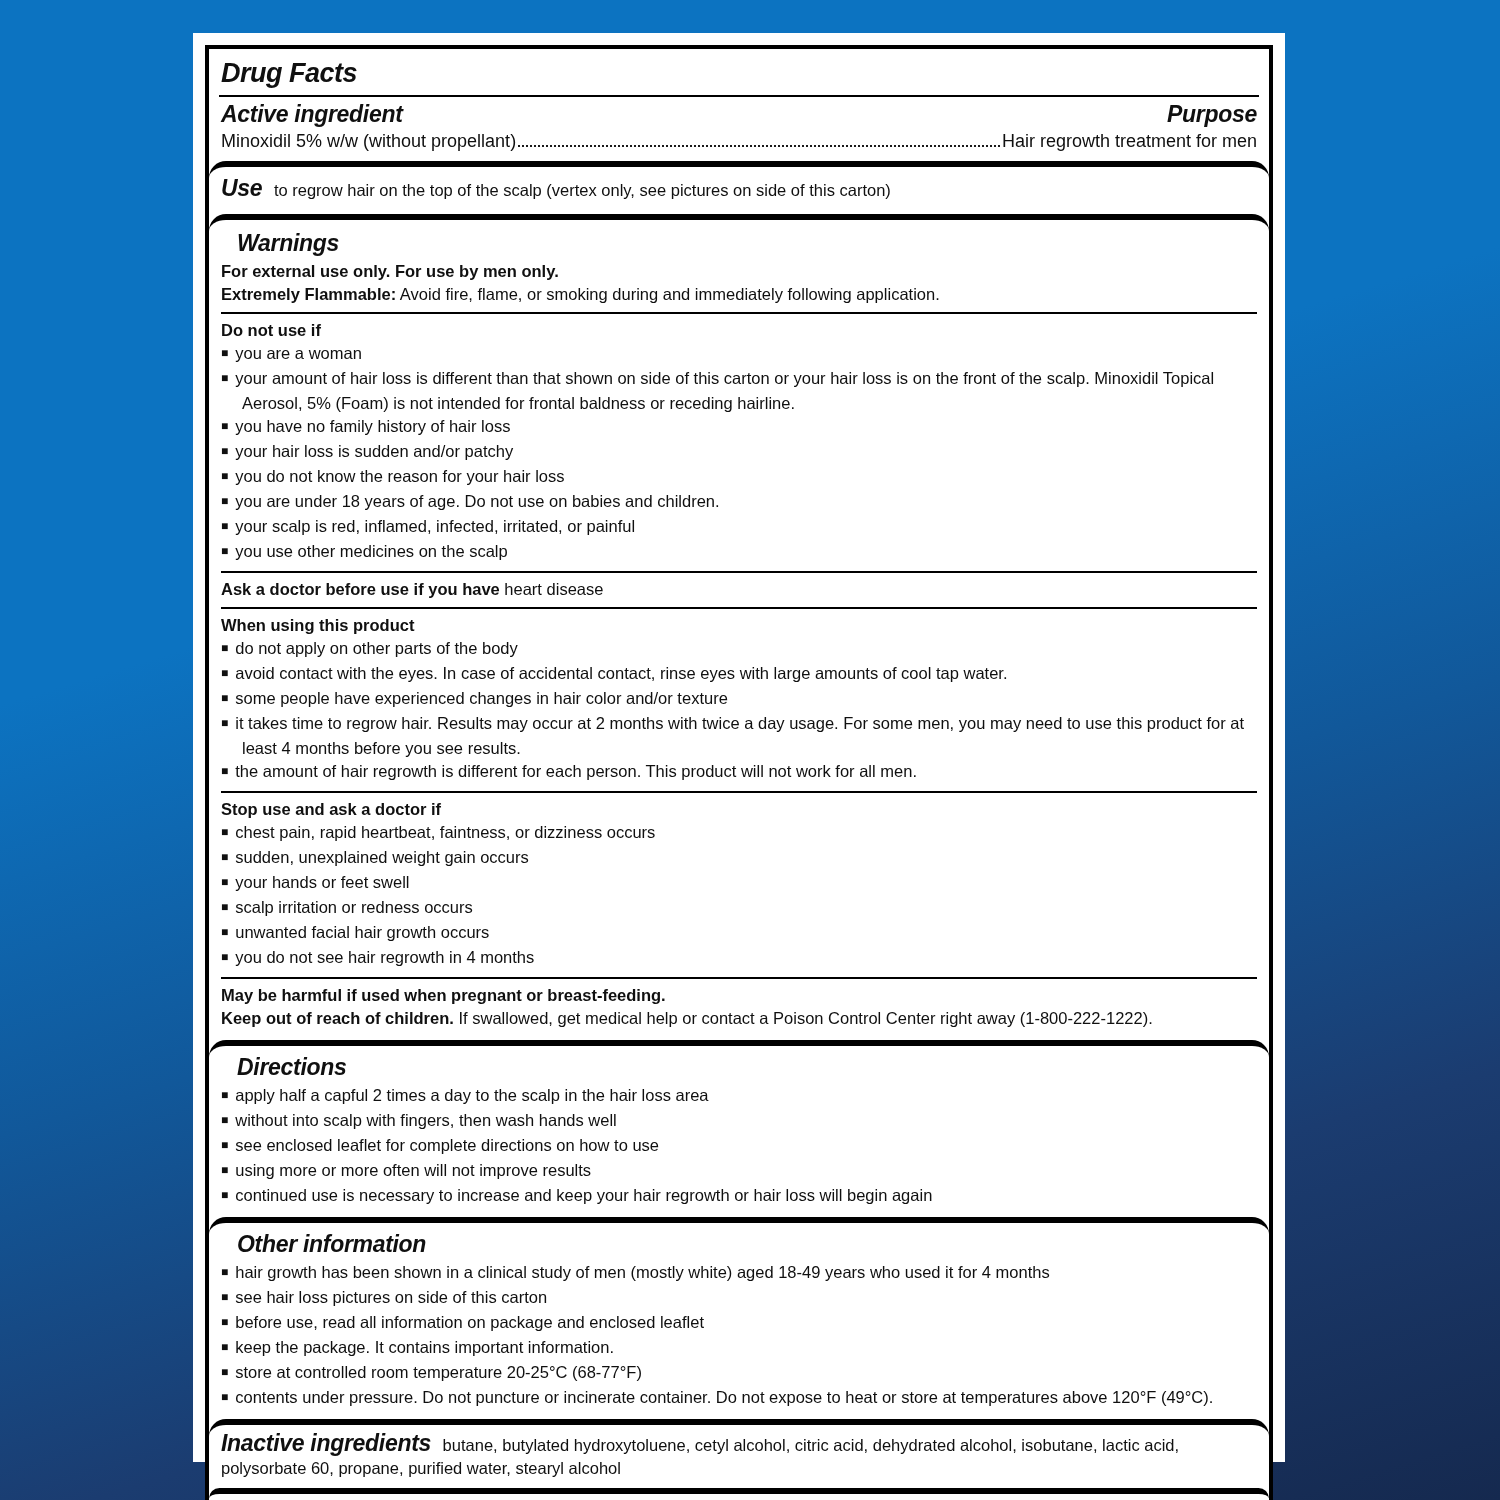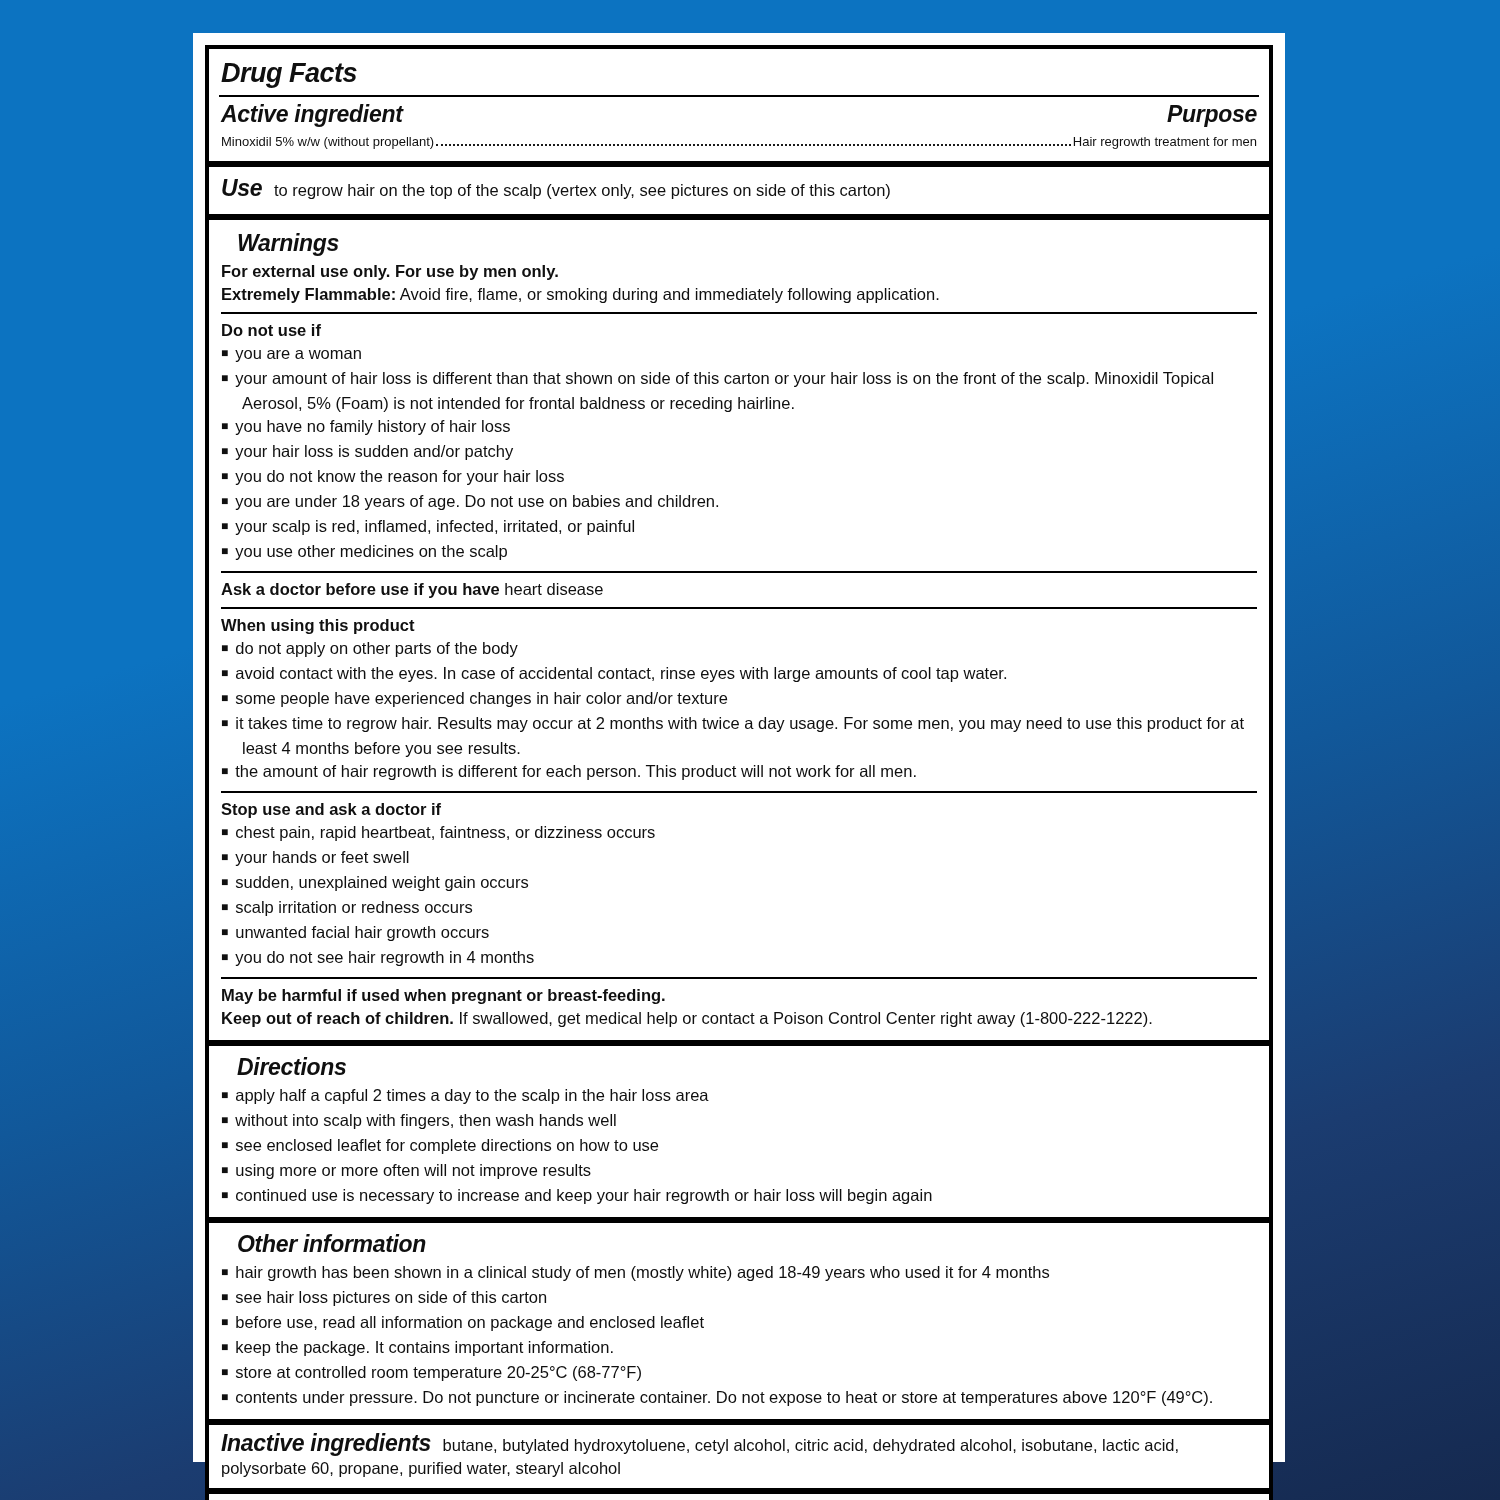--- a/index.html
+++ b/index.html
@@ -13,33 +13,33 @@
     background:linear-gradient(163deg, var(--bg-top) 0%, var(--bg-top) 36%, #11589a 58%, #1b3c70 78%, var(--bg-bottom) 100%);
     position:relative;
   }
   .panel{
     position:absolute; left:193px; top:33px; width:1092px; height:1429px;
     background:var(--panel);
   }
   .dfbox{
     margin:12px; border:4px solid #000; background:#fff;
   }
-  .section{ padding:7px 12px 8px 12px; }
+  .section{ padding:7px 12px 8px 12px;border-radius:17px; }
   .section + .section{ border-top:6px solid #000; }
   .sub{ padding:5px 0 6px 0; }
   .sub + .sub{ border-top:2px solid #000; }
   .warnings{ padding-top:4px; padding-bottom:0; }
   .warnings .sub:last-child{ padding-bottom:10px; }
 
   h1.title{ font-size:27px; font-style:italic; font-weight:bold; letter-spacing:-0.5px; padding:2px 0 6px 0;}
   .rule{ border-top:2px solid #000; margin:0 -2px 4px -2px; }
   .h2{ font-size:23px; font-style:italic; font-weight:bold; letter-spacing:-0.3px; }
   h2.blockhead{ margin:1px 0 3px 16px; }
   .ai-head{ display:flex; justify-content:space-between; align-items:flex-start; margin-top:3px; }
-  .ai-row{ display:flex; align-items:baseline; font-size:13px; line-height:23px; margin-top:2px; }
+  .ai-row{ display:flex; align-items:baseline; font-size:18px; line-height:23px; margin-top:2px; }
   .leader{ flex:1 1 auto; min-width:30px; border-bottom:2px dotted #1a1a1a; margin:0 2px 4px 2px; }
 
   p.body, .bullets{ font-size:16.5px; line-height:23px; }
   p.boldline{ font-size:16.5px; line-height:23px; font-weight:bold; }
   b.lead{ font-weight:bold; }
   .inlinehead .h2{ margin-right:7px; }
   .inlinehead{ font-size:16.5px; line-height:23px; }
   .use-line{ padding:3px 0 4px 0; }
 
   .bullets .bullet-item{ padding-left:21px; text-indent:-21px; }
@@ -107,22 +107,22 @@
             <div class="bullet-item"><span class="sq">■</span><span>avoid contact with the eyes. In case of accidental contact, rinse eyes with large amounts of cool tap water.</span></div>
             <div class="bullet-item"><span class="sq">■</span><span>some people have experienced changes in hair color and/or texture</span></div>
             <div class="bullet-item"><span class="sq">■</span><span>it takes time to regrow hair. Results may occur at 2 months with twice a day usage. For some men, you may need to use this product for at least 4 months before you see results.</span></div>
             <div class="bullet-item"><span class="sq">■</span><span>the amount of hair regrowth is different for each person. This product will not work for all men.</span></div>
           </div>
       </div>
       <div class="sub">
         <p class="boldline">Stop use and ask a doctor if</p>
         <div class="bullets">
             <div class="bullet-item"><span class="sq">■</span><span>chest pain, rapid heartbeat, faintness, or dizziness occurs</span></div>
+            <div class="bullet-item"><span class="sq">■</span><span>sudden, unexplained weight gain occurs</span></div>
             <div class="bullet-item"><span class="sq">■</span><span>your hands or feet swell</span></div>
-            <div class="bullet-item"><span class="sq">■</span><span>sudden, unexplained weight gain occurs</span></div>
             <div class="bullet-item"><span class="sq">■</span><span>scalp irritation or redness occurs</span></div>
             <div class="bullet-item"><span class="sq">■</span><span>unwanted facial hair growth occurs</span></div>
             <div class="bullet-item"><span class="sq">■</span><span>you do not see hair regrowth in 4 months</span></div>
           </div>
       </div>
       <div class="sub">
         <p class="boldline">May be harmful if used when pregnant or breast-feeding.</p>
         <p class="body">
           <b class="lead">Keep out of reach of children.</b>
           <span>If swallowed, get medical help or contact a Poison Control Center right away (1-800-222-1222).</span>

